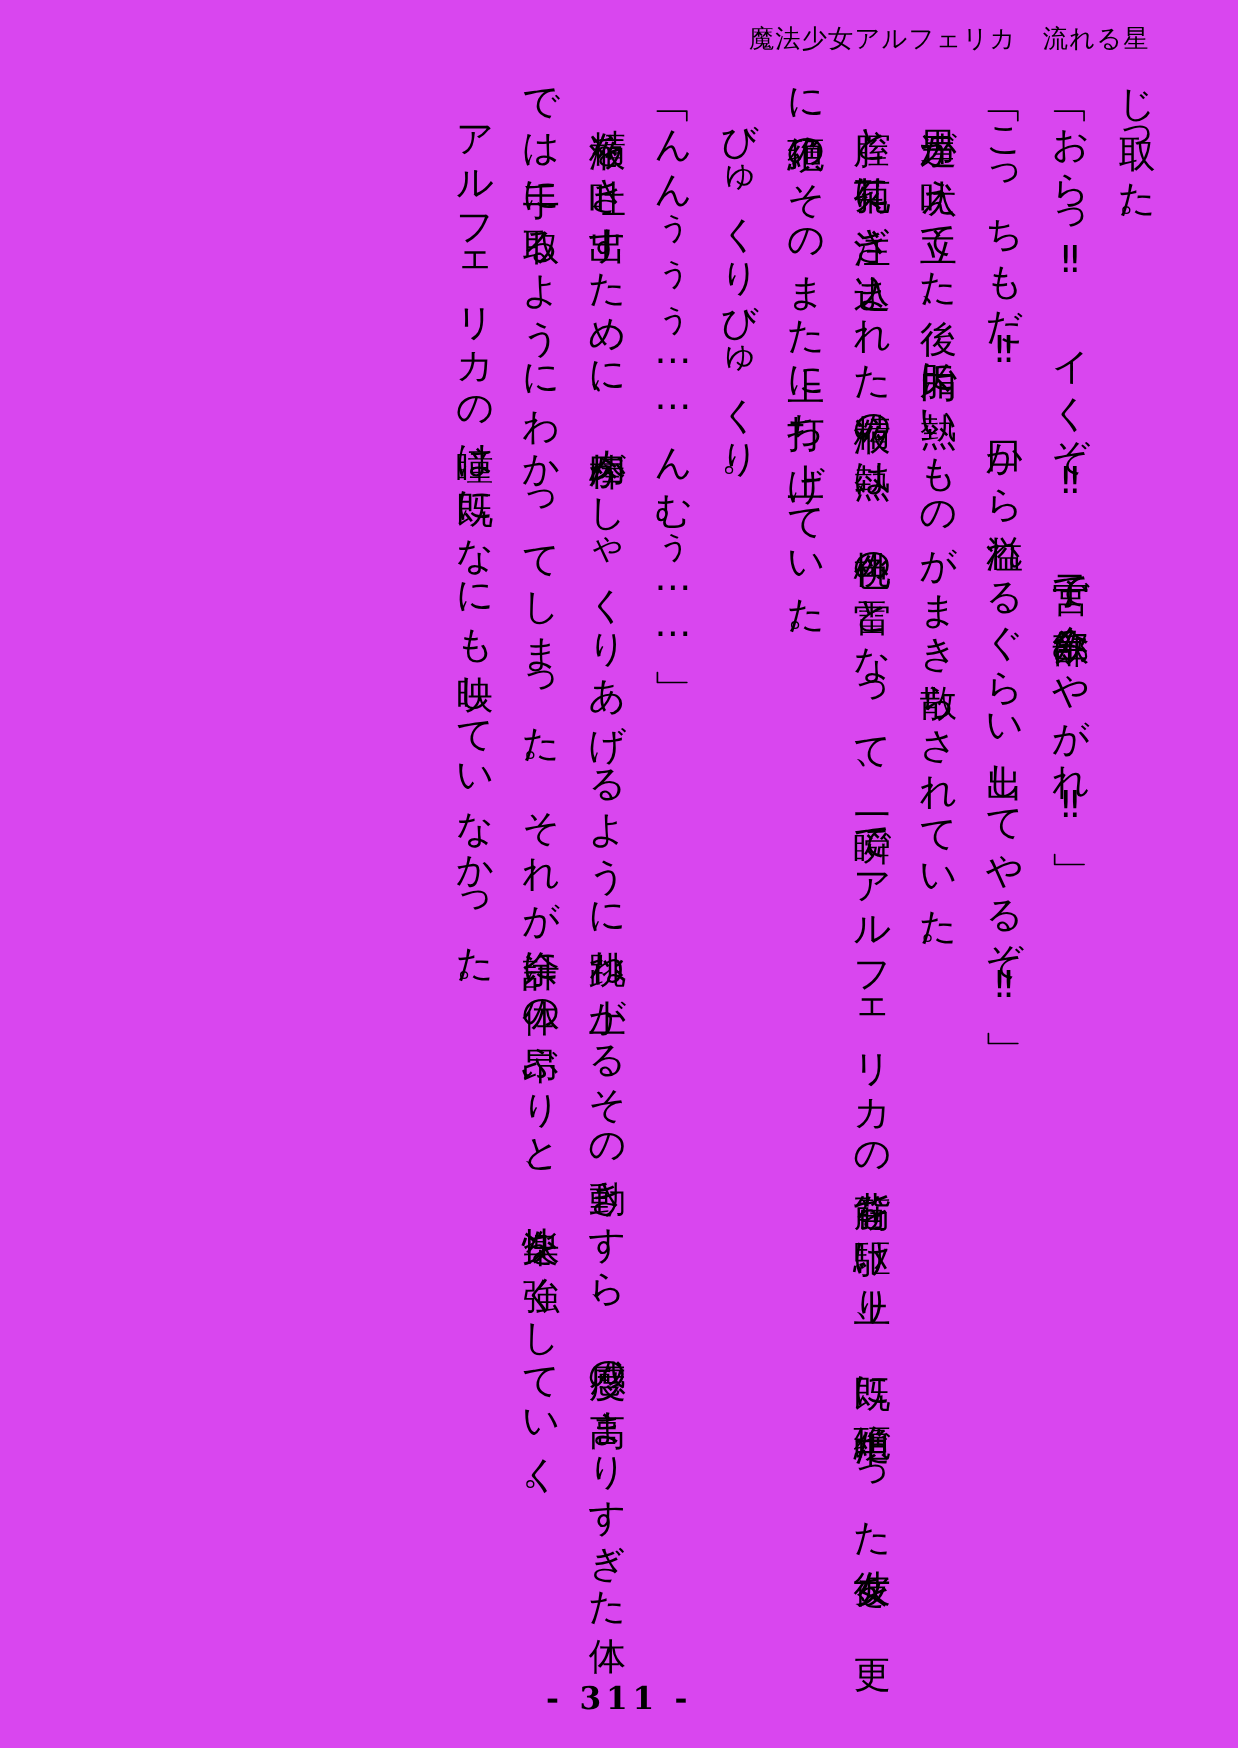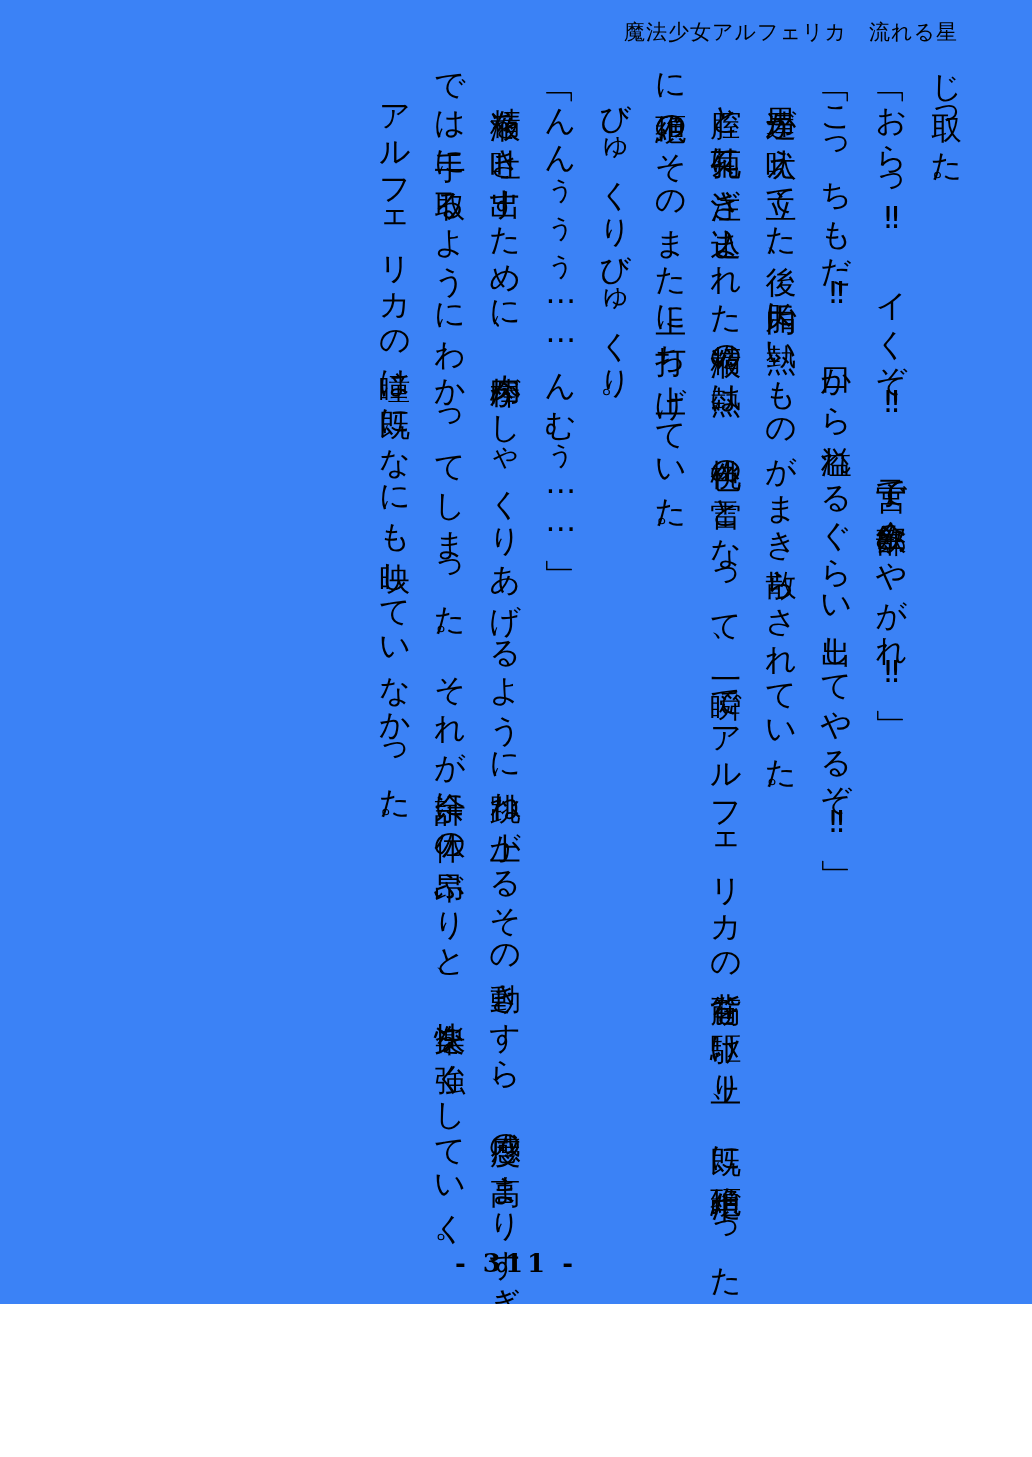--- a/index.html
+++ b/index.html
@@ -7,22 +7,22 @@
     padding: 0;
     background: #ffffff;
   }
   body {
     font-family: "DejaVu Serif", "Liberation Serif", serif;
     color: #000000;
   }
   #page {
     position: relative;
     width: 1032px;
-    height: 1304px;
-    background: #3b82f6;
+    height: 1457px;
+    background: #d946ef;
     overflow: hidden;
   }
 
   
   #header-area {
     position: absolute;
     top: 10px;
     left: 0;
     width: 1032px;
     height: 40px;

